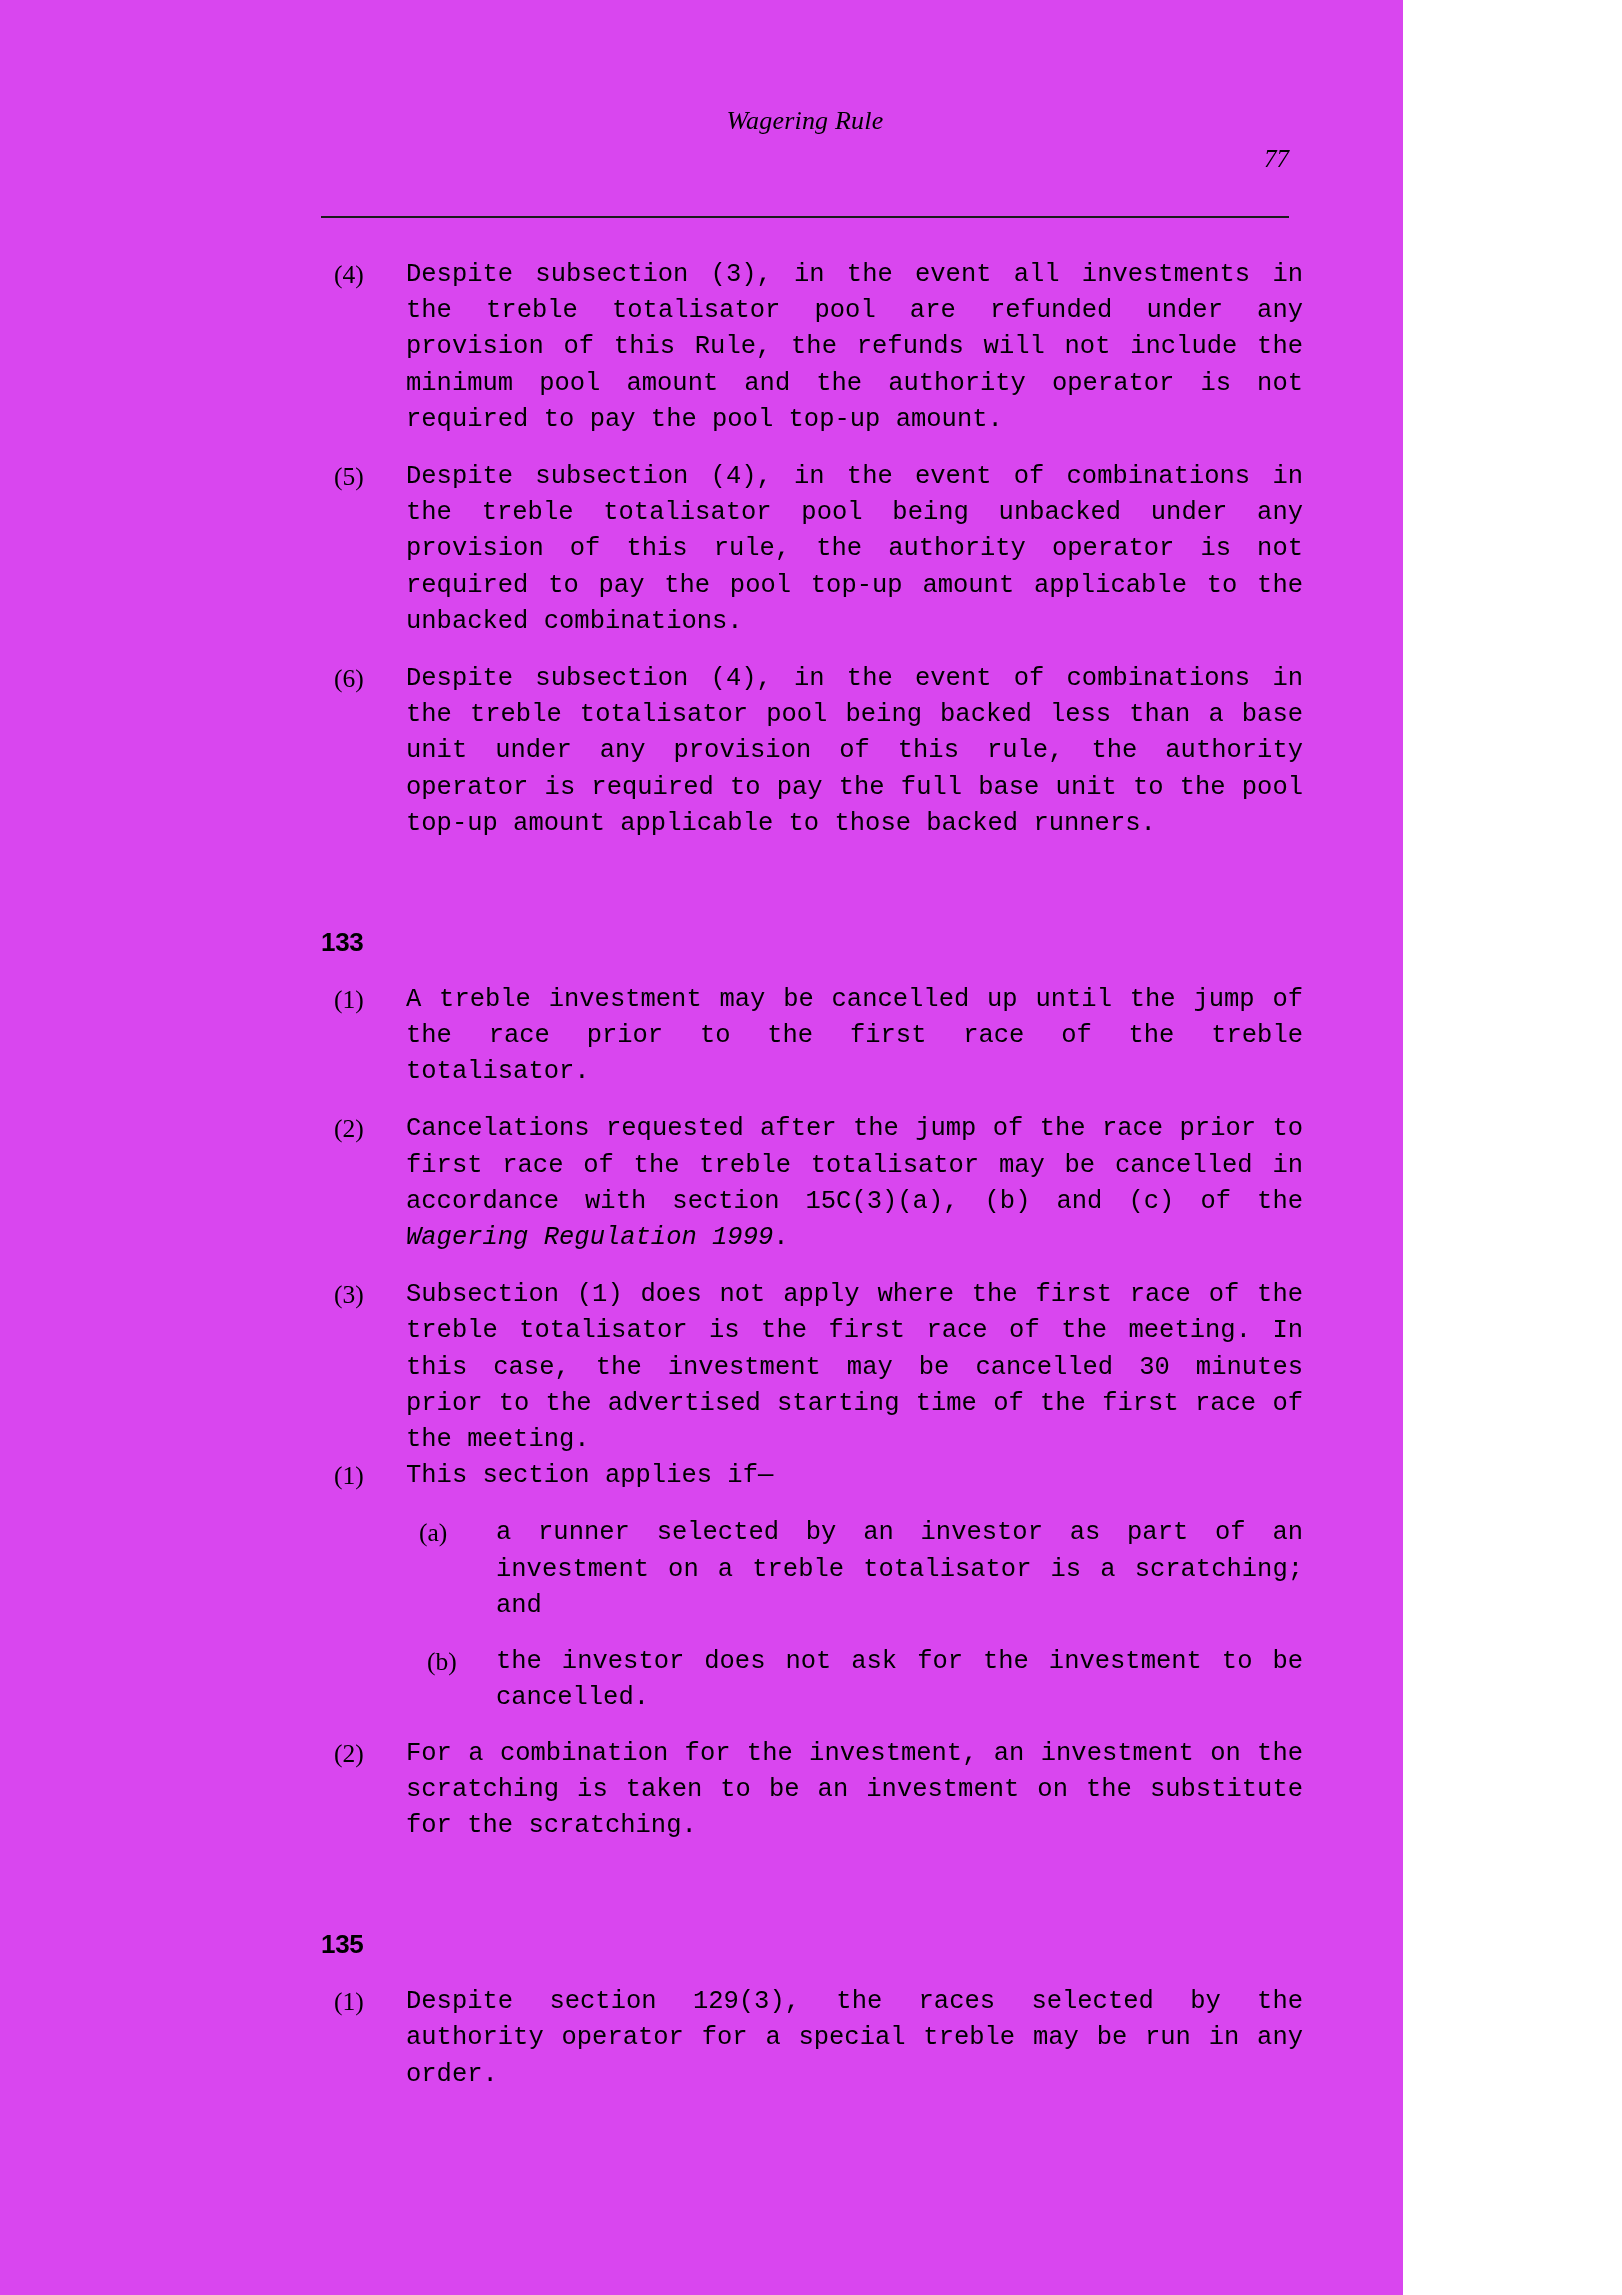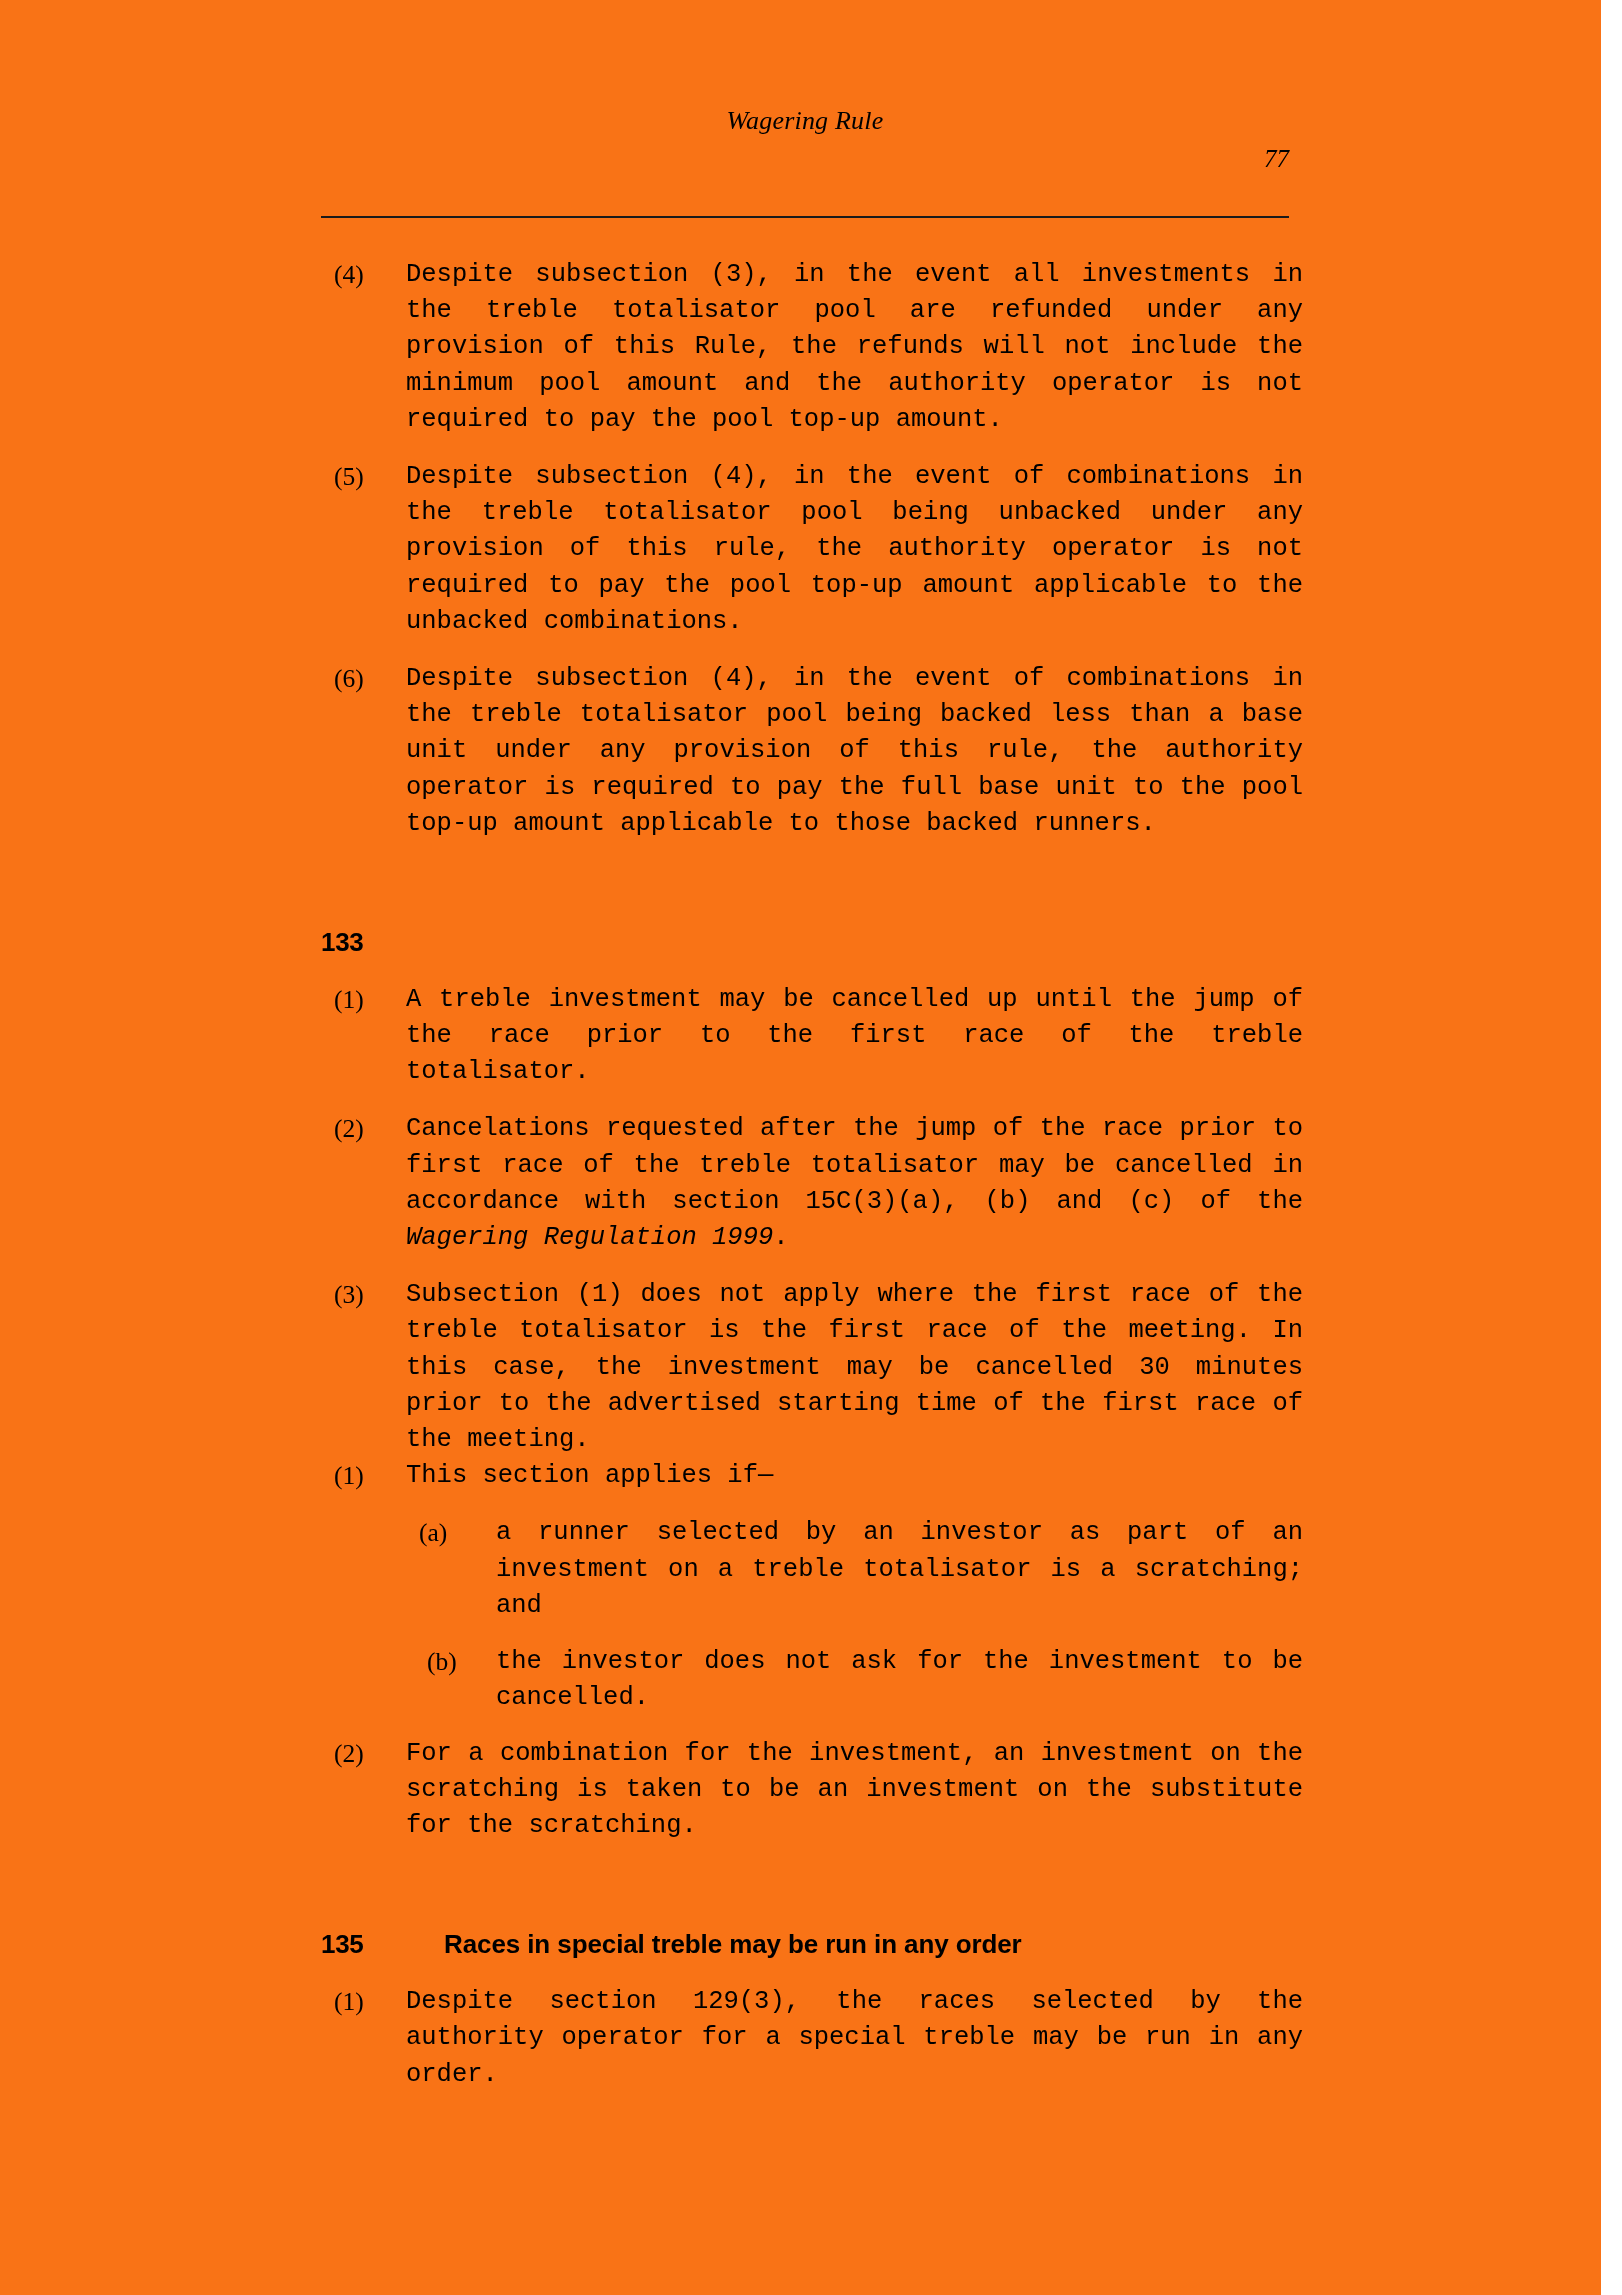--- a/index.html
+++ b/index.html
@@ -3,23 +3,23 @@
 <meta charset="utf-8">
 <style>
   html, body {
     margin: 0;
     padding: 0;
     background: #ffffff;
   }
 
   .page {
     position: relative;
-    width: 1601px;
+    width: 1403px;
     height: 2295px;
-    background: #f97316;
+    background: #d946ef;
     box-sizing: border-box;
     font-family: "Liberation Serif", "DejaVu Serif", serif;
     color: #000000;
   }
 
   
   .header {
     position: absolute;
     left: 321px;
     top: 105px;
@@ -210,21 +210,20 @@
       <div class="para">the investor does not ask for the investment to be cancelled.</div>
     </div>
 
     <div class="subsection group-last">
       <div class="marker">(2)</div>
       <div class="para">For a combination for the investment, an investment on the scratching is taken to be an investment on the substitute for the scratching.</div>
     </div>
 
     <div class="section-heading">
       <div class="sec-num">135</div>
-      <div class="sec-title">Races in special treble may be run in any order</div>
     </div>
 
     <div class="subsection group-last">
       <div class="marker">(1)</div>
       <div class="para">Despite section 129(3), the races selected by the authority operator for a special treble may be run in any order.</div>
     </div>
 
   </div>
 </div>
 

